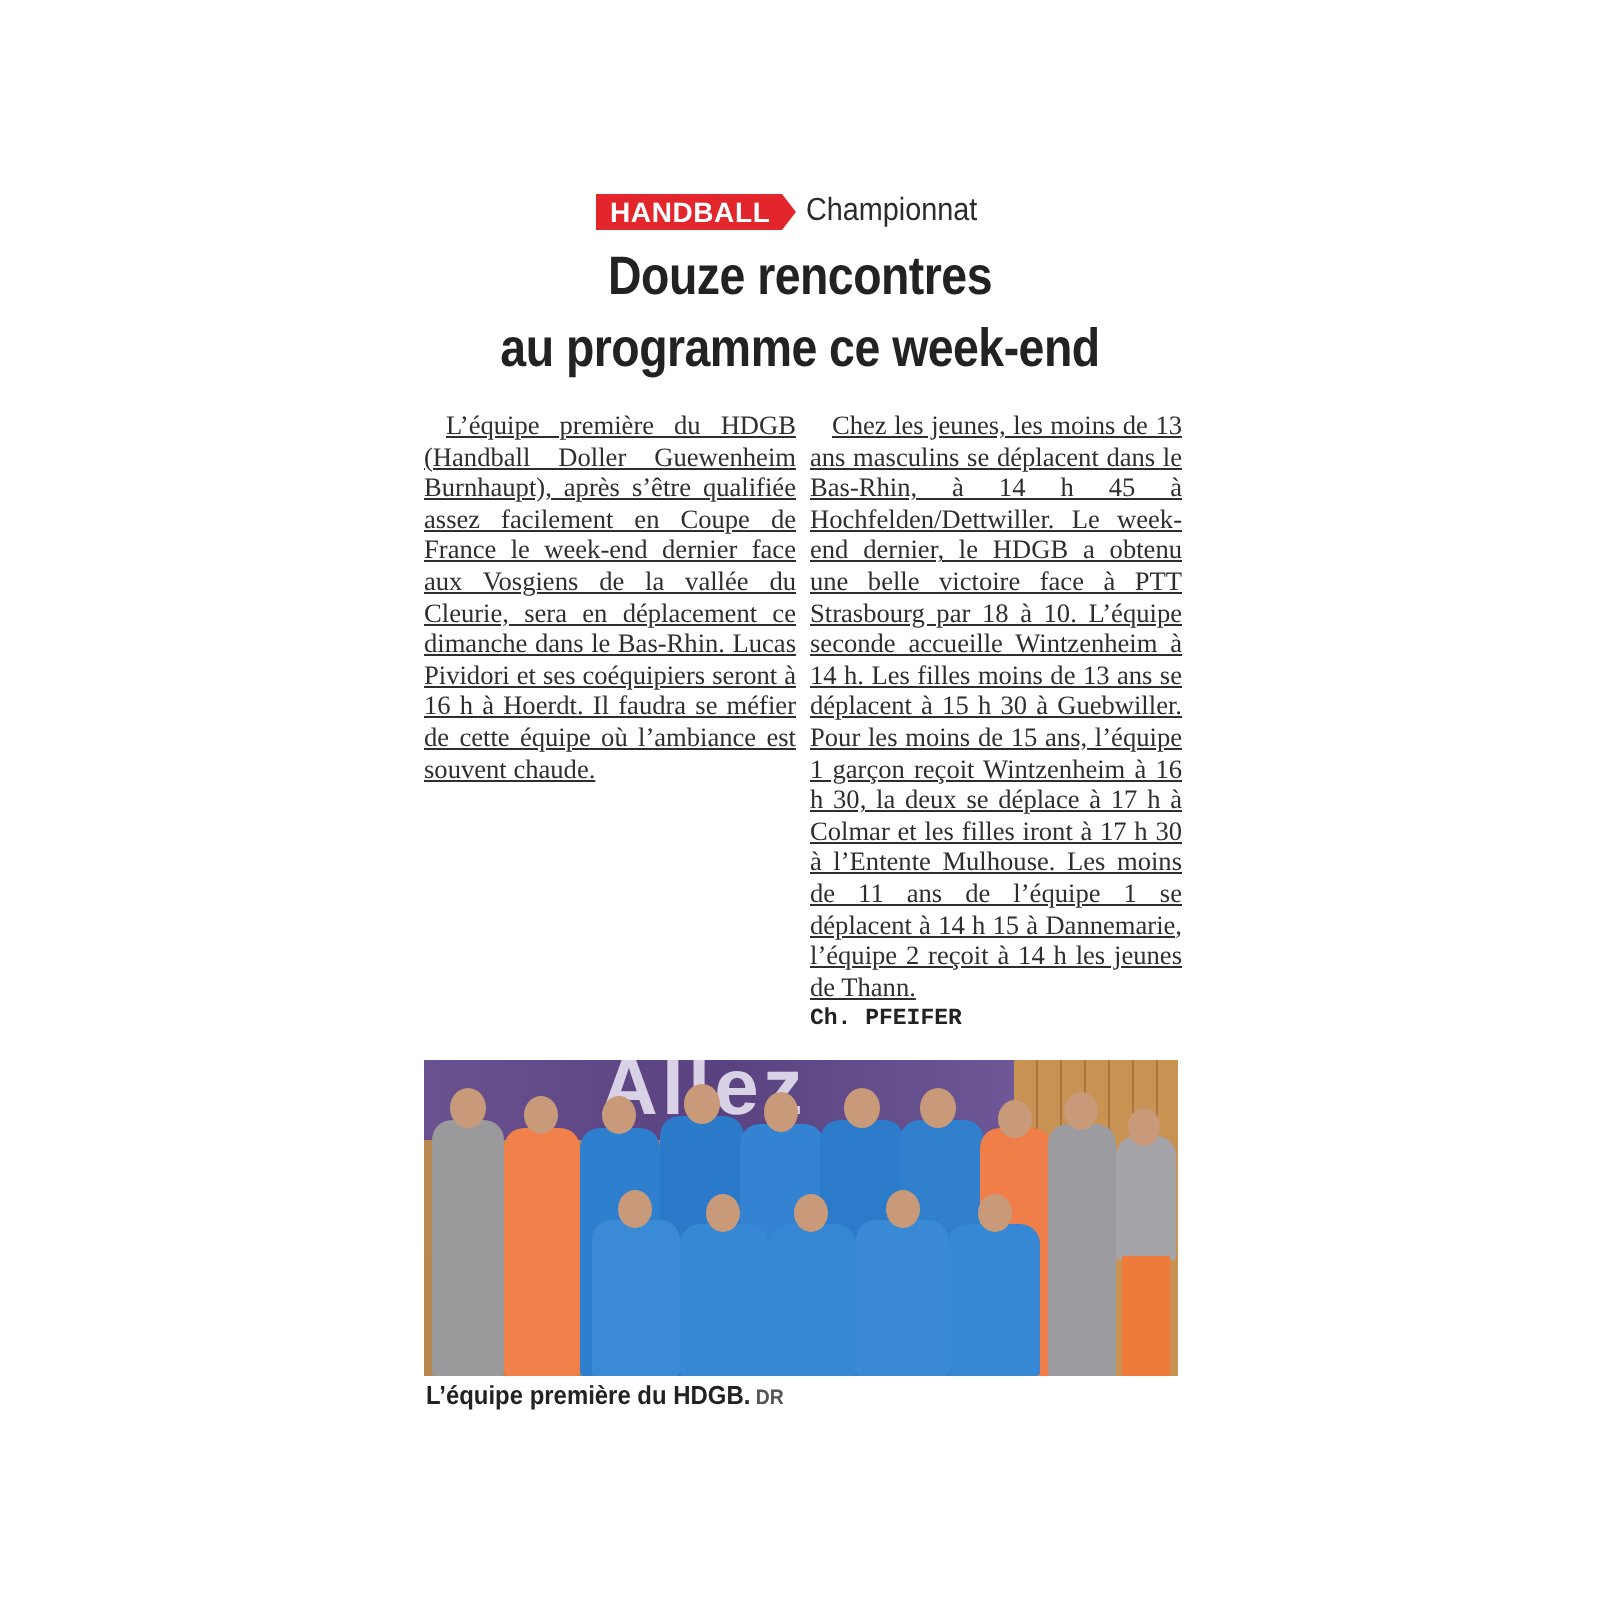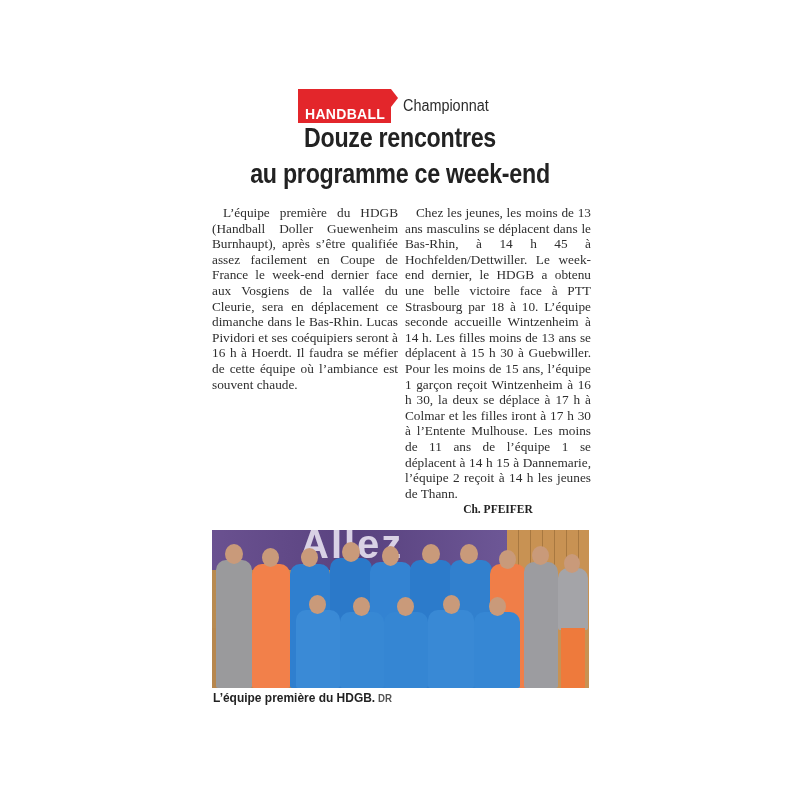--- a/index.html
+++ b/index.html
@@ -3,46 +3,46 @@
   <meta charset="utf-8">
   <style>
     html, body { margin: 0; padding: 0; }
     body {
       width: 800px; height: 800px; background: #ffffff; position: relative; overflow: hidden;
       font-family: "Liberation Serif", serif; color: #2b2b2b;
     }
     .kicker { position: absolute; left: 298px; top: 97px; height: 18px; display: flex; align-items: center; }
     .tag {
       background: #e3262b; color: #fff; font-family: "Liberation Sans", sans-serif; font-weight: bold;
-      font-size: 14px; letter-spacing: 0.3px; height: 18px; line-height: 18px; padding: 16px 6px 0 7px; position: relative;
+      font-size: 14px; letter-spacing: 0.3px; height: 18px; line-height: 18px; padding: 0 6px 0 7px; position: relative;
     }
     .tag::after {
       content: ""; position: absolute; right: -7px; top: 0; width: 0; height: 0;
       border-top: 9px solid transparent; border-bottom: 9px solid transparent; border-left: 7px solid #e3262b;
     }
     .kicker-text {
       margin-left: 12px; font-family: "Liberation Sans", sans-serif; font-size: 16px; color: #2b2b2b;
       transform: scaleX(0.9); transform-origin: left center;
     }
     .headline {
       position: absolute; left: 200px; top: 120px; width: 400px; text-align: center;
       font-family: "Liberation Sans", sans-serif; font-weight: bold; color: #222;
       font-size: 27px; line-height: 36px; letter-spacing: -0.3px;
     }
     .headline span { display: block; transform: scaleX(0.86); }
     .col {
       position: absolute; top: 205px; width: 186px; font-size: 13.3px; line-height: 15.6px;
       text-align: justify; color: #2e2e2e;
     }
-    .col p { margin: 0; text-indent: 11px; }
+    .col p { margin: 0; text-indent: 11px; text-decoration: underline; }
     .col p.cont { text-indent: 0; }
     .col-left { left: 212px; }
     .col-right { left: 405px; }
     .signature {
-      text-align: center; font-family: Liberation Serif, serif; font-weight: bold; font-size: 11.5px; margin-top: 1px; color: #222;
+      text-align: left; font-family: Liberation Mono, monospace; font-weight: bold; font-size: 11.5px; margin-top: 1px; color: #222;
     }
     .photo {
       position: absolute; left: 212px; top: 530px; width: 377px; height: 158px; overflow: hidden;
       background: linear-gradient(90deg, #b88a50 0%, #c8975a 100%);
     }
     .banner {
       position: absolute; left: 0; top: 0; width: 295px; height: 40px;
       background: linear-gradient(90deg, #6a5190 0%, #59427f 50%, #6d5796 100%);
     }
     .banner-text {

